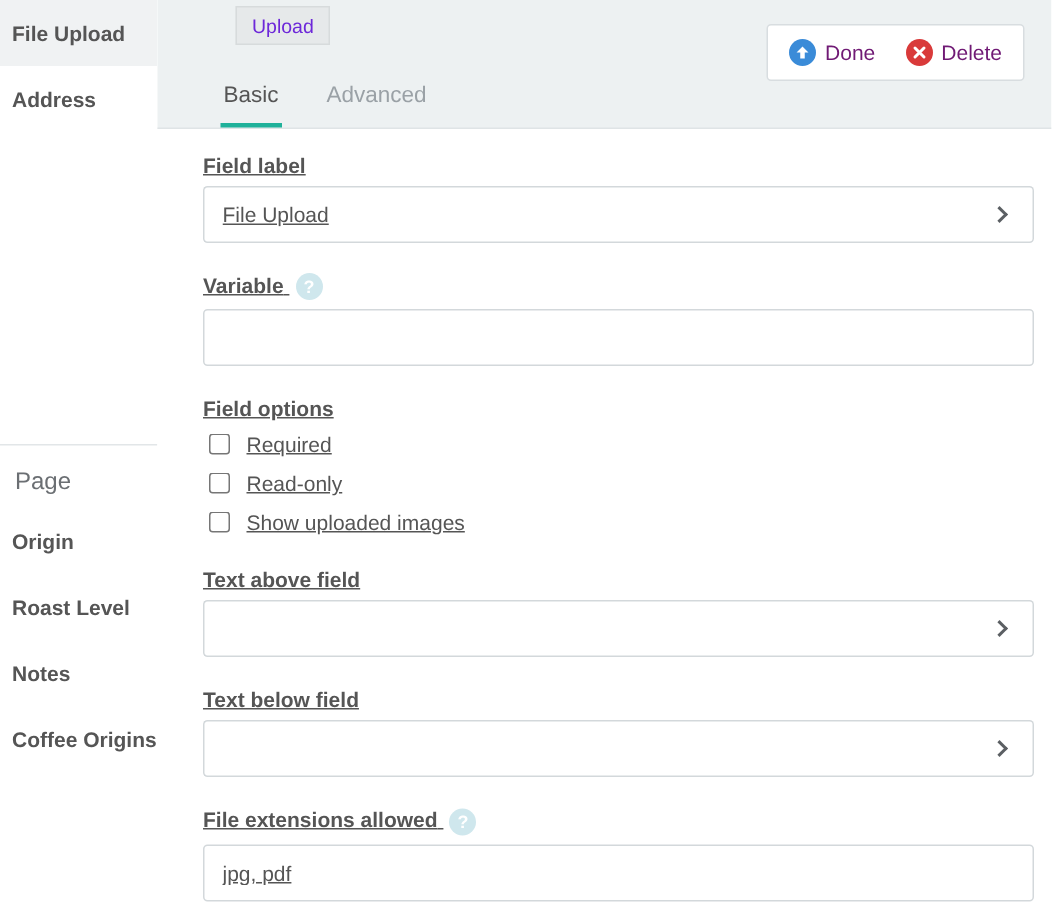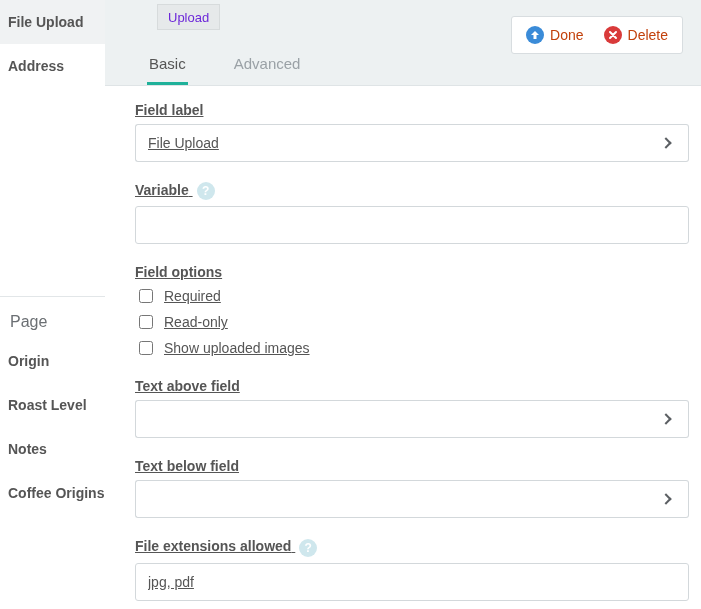--- a/index.html
+++ b/index.html
@@ -77,21 +77,21 @@
     align-items: center;
     padding: 0 4px;
   }
   .action-btn {
     display: flex;
     align-items: center;
     gap: 6px;
     padding: 0 10px;
     height: 100%;
     font-size: 14px;
-    color: #c2410c;
+    color: #701a75;
     cursor: pointer;
     background: transparent;
     border: none;
     text-align: right;
   }
   .icon-circle {
     width: 18px; height: 18px;
     border-radius: 50%;
     display: inline-flex;
     align-items: center; justify-content: center;
@@ -99,21 +99,21 @@
     font-weight: 700;
     font-size: 11px;
     line-height: 1;
   }
   .ic-blue  { background: #3a8bd8; }
   .ic-green { background: #3fae3a; }
   .ic-red   { background: #d93a3a; }
 
   .tabs {
     display: flex;
-    gap: 44px;
+    gap: 28px;
     padding: 55px 0 0 42px;
   }
   .tab {
     padding: 0 2px 10px 2px;
     font-size: 15px;
     color: #9aa1a6;
     cursor: pointer;
   }
   .tab.active {
     color: #555;

